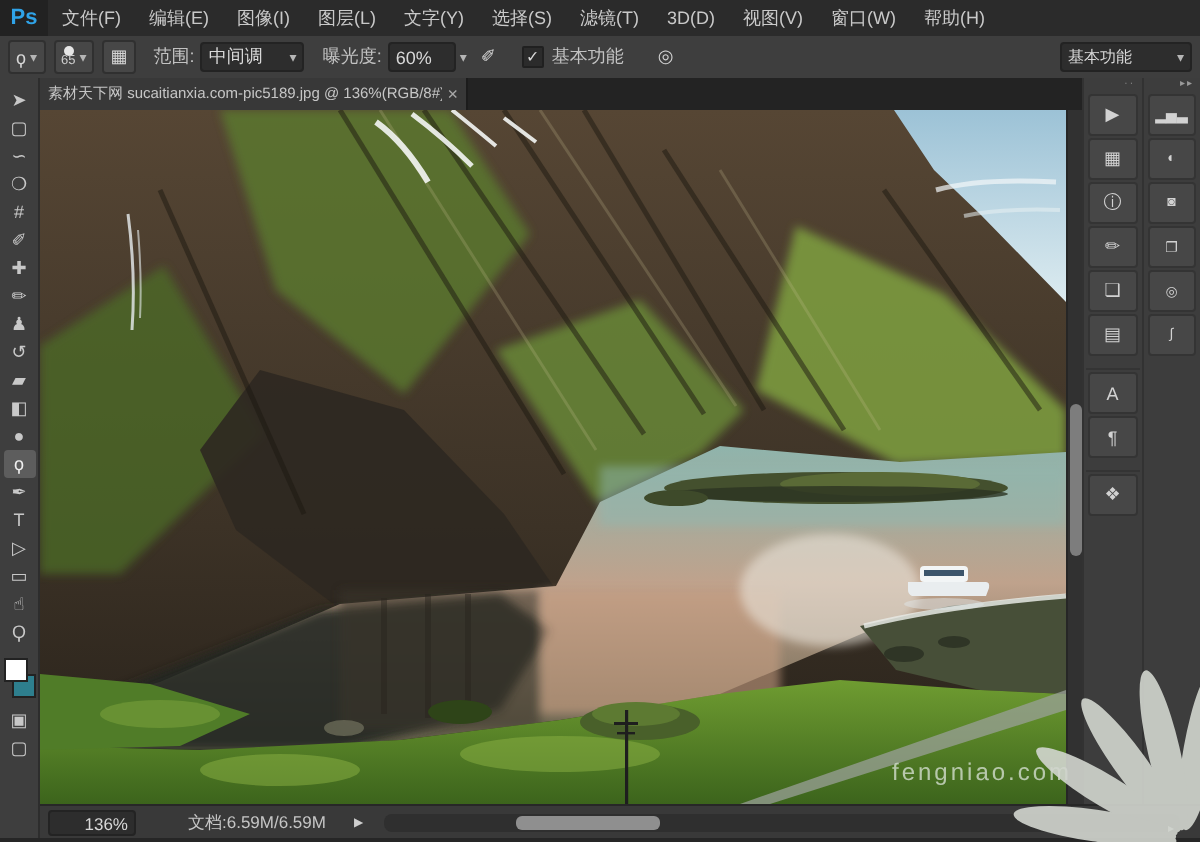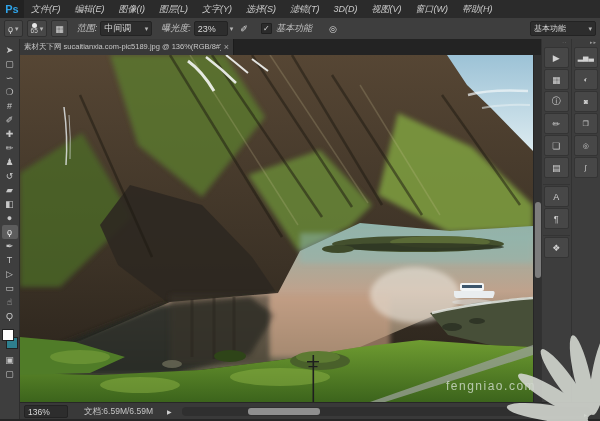--- a/index.html
+++ b/index.html
@@ -4,30 +4,30 @@
 <style>
   html,body{margin:0;padding:0;background:#1a1a1a;}
   #app{position:relative;width:600px;height:421px;overflow:hidden;
        font-family:"Liberation Sans","DejaVu Sans",sans-serif;
        background:#3d3d3d;color:#cbcbcb;-webkit-user-select:none;user-select:none;}
   
   #menubar{position:absolute;left:0;top:0;width:600px;height:18px;background:#2b2b2b;
            border-bottom:1px solid #1f1f1f;display:flex;align-items:center;}
   #pslogo{width:24px;height:18px;display:flex;align-items:center;justify-content:center;
           background:#222;color:#2fa3e8;font-weight:bold;font-size:11px;}
-  .mi{font-size:9px;color:#c9c9c9;padding:0 7px;line-height:18px;white-space:nowrap;font-style:italic;}
+  .mi{font-size:9px;color:#c9c9c9;padding:0 7px;line-height:18px;white-space:nowrap;}
   
   #optionsbar{position:absolute;left:0;top:18px;width:600px;height:21px;background:#3e3e3e;
               border-bottom:1px solid #2a2a2a;display:flex;align-items:center;font-size:9px;}
   .ob-btn{height:15px;display:flex;align-items:center;justify-content:center;background:#474747;
           border:1px solid #303030;border-radius:2px;margin-left:4px;padding:0 3px;color:#d6d6d6;}
   .ob-flat{border:none;background:none;}
   .sunken{background:#2d2d2d;border:1px solid #232323;border-radius:2px;color:#d8d8d8;
           height:13px;display:flex;align-items:center;padding:0 3px;margin-left:3px;}
-  .ob-label{margin-left:9px;color:#c2c2c2;font-style:italic;}
+  .ob-label{margin-left:9px;color:#c2c2c2;}
   .arrow{font-size:7px;color:#b5b5b5;margin-left:2px;}
   .brushdot{width:5px;height:5px;border-radius:50%;background:#e6e6e6;margin:0 auto;}
   .brushnum{font-size:6.5px;line-height:6px;color:#cfcfcf;text-align:center;}
   .cb{width:9px;height:9px;background:#2b2b2b;border:1px solid #202020;border-radius:1px;
       margin-left:10px;display:flex;align-items:center;justify-content:center;
       font-size:8px;color:#d8d8d8;line-height:8px;}
   #workspace{position:absolute;right:4px;top:3px;width:58px;margin-left:40px;}
   
   #tabbar{position:absolute;left:20px;top:39px;width:580px;height:16px;background:#232323;}
   #doctab{position:absolute;left:0;top:0;height:16px;width:214px;background:#383838;
@@ -53,22 +53,22 @@
   
   #dock{position:absolute;left:541px;top:39px;width:59px;height:363px;background:#3d3d3d;display:flex;}
   .dockcol{flex:1;border-left:1px solid #323232;display:flex;flex-direction:column;align-items:stretch;padding:0 1px;}
   .dockhead{height:7px;font-size:5px;color:#9a9a9a;text-align:right;line-height:7px;padding-right:2px;letter-spacing:1px;}
   .dockbtn{height:19px;margin:1px;background:#474747;border:1px solid #343434;border-radius:2px;
            display:flex;align-items:center;justify-content:center;font-size:9px;color:#d2d2d2;flex:0 0 auto;}
   .dockbtn.divider{height:5px;background:none;border:none;border-bottom:1px solid #343434;border-radius:0;margin:1px 0;}
   
   #bottombar{position:absolute;left:20px;top:402px;width:580px;height:17px;background:#393939;
              border-top:1px solid #272727;display:flex;align-items:center;font-size:8.5px;}
-  #zoomfield{width:36px;margin-left:4px;height:11px;}
-  #docinfo{margin-left:16px;color:#c6c6c6;white-space:nowrap;}
+  #zoomfield{width:36px;margin-left:4px;height:11px;justify-content:flex-end;}
+  #docinfo{margin-left:26px;color:#c6c6c6;white-space:nowrap;}
   #flyout{margin-left:14px;font-size:6px;color:#cfcfcf;}
   #hscroll{position:relative;flex:1;height:9px;margin:0 10px 0 10px;background:#2f2f2f;border-radius:4px;}
   #hthumb{position:absolute;left:66px;top:1px;width:72px;height:7px;background:#8f8f8f;border-radius:3px;}
   #hsarrow{position:absolute;right:3px;top:4px;font-size:6px;color:#bdbdbd;}
   #bottomedge{position:absolute;left:0;top:419px;width:600px;height:2px;background:#262626;}
   
   #watermark{position:absolute;right:0;bottom:0;width:178px;height:140px;z-index:50;pointer-events:none;}
   #wm-title{position:absolute;left:18px;top:66px;font-size:23px;font-weight:bold;letter-spacing:9px;
             color:rgba(223,231,220,0.82);text-shadow:0 0 1px rgba(120,140,115,0.9);white-space:nowrap;}
   #wm-sub{position:absolute;left:24px;top:98px;font-size:12px;letter-spacing:1.5px;
@@ -113,21 +113,21 @@
     <div class="ob-btn">
       <span>▦</span>
     </div>
     <span class="ob-label">范围:</span>
     <div class="sunken" style="width:44px;justify-content:space-between">
       <span>中间调</span>
       <span class="arrow">▾</span>
     </div>
     <span class="ob-label">曝光度:</span>
     <div class="sunken" style="width:26px">
-      <span>23%</span>
+      <span>60%</span>
     </div>
     <span class="arrow">▾</span>
     <div class="ob-btn ob-flat">
       <span>✐</span>
     </div>
     <div class="cb">
       <span>✓</span>
     </div>
     <span class="ob-label" style="margin-left:4px">基本功能</span>
     <div class="ob-btn ob-flat" style="margin-left:14px">

